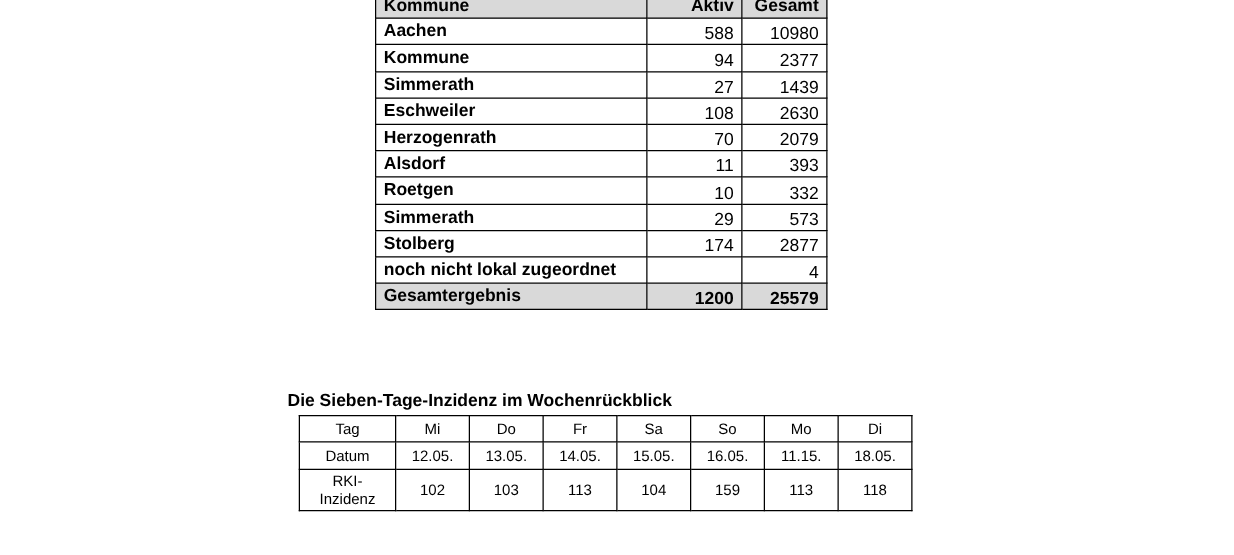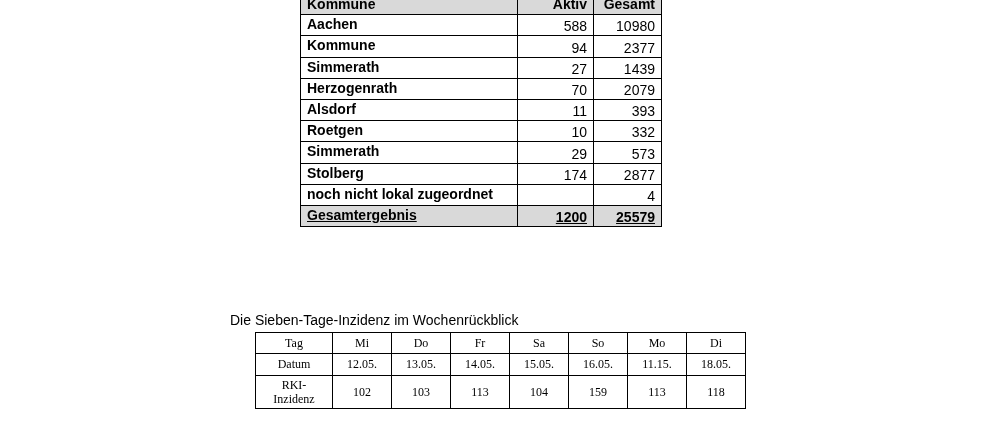--- a/index.html
+++ b/index.html
@@ -8,23 +8,23 @@
   table { border-collapse:collapse; position:absolute; }
   #cases { left:300px; top:-7px; font-size:14px; }
   #cases td, #cases th { border:1px solid #000; padding:0 6px; height:20.2px; line-height:20px; }
   #cases th { background:#d9d9d9; font-weight:bold; }
   #cases .c-name { width:204px; text-align:left; }
   #cases .c-num { text-align:right; }
   #cases .c-aktiv { width:63px; }
   #cases .c-ges { width:55px; }
   #cases td.c-num { vertical-align:bottom; line-height:18px; }
   #cases td.c-name { vertical-align:top; line-height:18px;font-weight:bold; }
-  #cases tr.total td { background:#d9d9d9; font-weight:bold;text-decoration:underline; }
-  #inc-title { position:absolute; left:230px; top:312px; font-size:14px; font-weight:normal; }
-  #inc { left:255px; top:332px; font-size:12px;font-family:Liberation Serif, serif; }
+  #cases tr.total td { background:#d9d9d9; font-weight:bold; }
+  #inc-title { position:absolute; left:230px; top:312px; font-size:14px; font-weight:bold; }
+  #inc { left:239px; top:332px; font-size:12px; }
   #inc td { border:1px solid #000; text-align:center; padding:0; width:58px; }
   #inc td.lbl { width:76px; }
   #inc tr.r1 td { height:20px; }
   #inc tr.r2 td { height:21px; }
   #inc tr.r3 td { height:32px; line-height:14px; }
 </style>
 </head>
 <body>
 
 <table id="cases">
@@ -43,20 +43,25 @@
       </tr>
       <tr>
         <td class="c-name">Kommune</td>
         <td class="c-num">94</td>
         <td class="c-num">2377</td>
       </tr>
       <tr>
         <td class="c-name">Simmerath</td>
         <td class="c-num">27</td>
         <td class="c-num">1439</td>
+      </tr>
+      <tr>
+        <td class="c-name">Eschweiler</td>
+        <td class="c-num">108</td>
+        <td class="c-num">2630</td>
       </tr>
       <tr>
         <td class="c-name">Herzogenrath</td>
         <td class="c-num">70</td>
         <td class="c-num">2079</td>
       </tr>
       <tr>
         <td class="c-name">Alsdorf</td>
         <td class="c-num">11</td>
         <td class="c-num">393</td>

